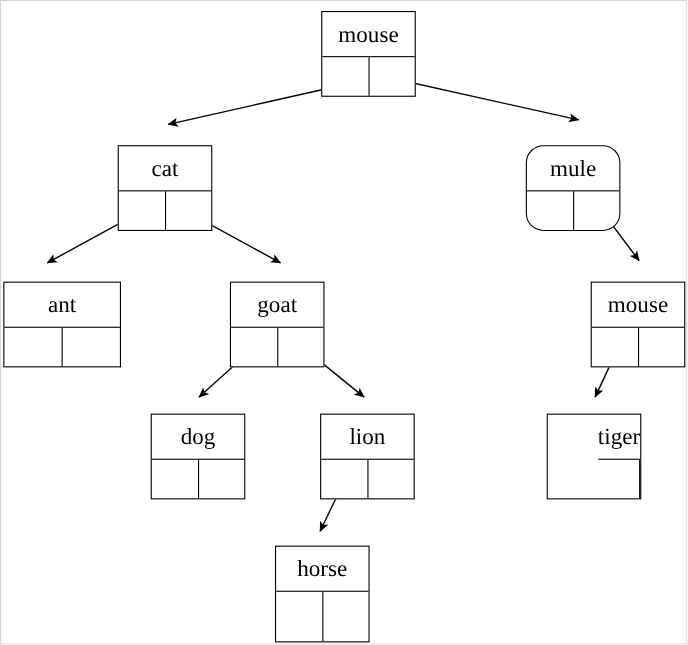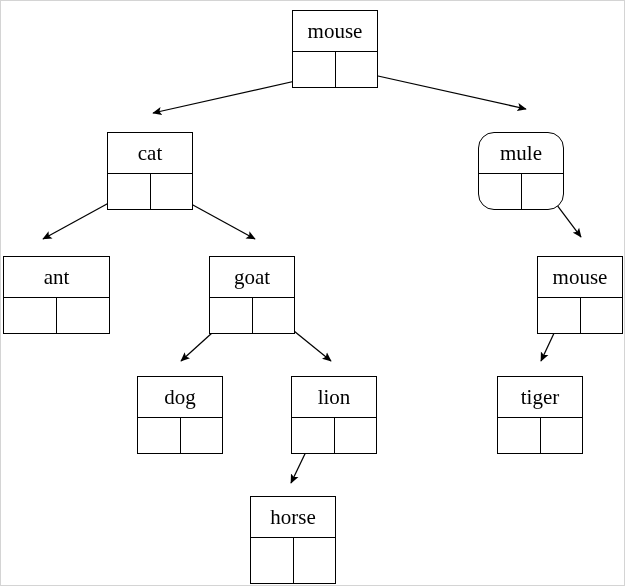--- a/index.html
+++ b/index.html
@@ -132,21 +132,21 @@
           <div class="ptr-cell right"></div>
         </div>
       </div>
       <div class="node" style="left: 290px; top: 375px; width: 86px; height: 78px;">
         <div class="node-label">lion</div>
         <div class="node-ptrs">
           <div class="ptr-cell left"></div>
           <div class="ptr-cell right"></div>
         </div>
       </div>
-      <div class="node" style="left: 496px; top: 375px; width: 86px; height: 78px;">
+      <div class="node" style="left: 496px; top: 375px; width: 86px; height: 78px; align-items: flex-end;">
         <div class="node-label">tiger</div>
         <div class="node-ptrs">
           <div class="ptr-cell left"></div>
           <div class="ptr-cell right"></div>
         </div>
       </div>
       <div class="node" style="left: 249px; top: 495px; width: 86px; height: 88px; justify-content: center;">
         <div class="node-label">horse</div>
         <div class="node-ptrs">
           <div class="ptr-cell left"></div>

